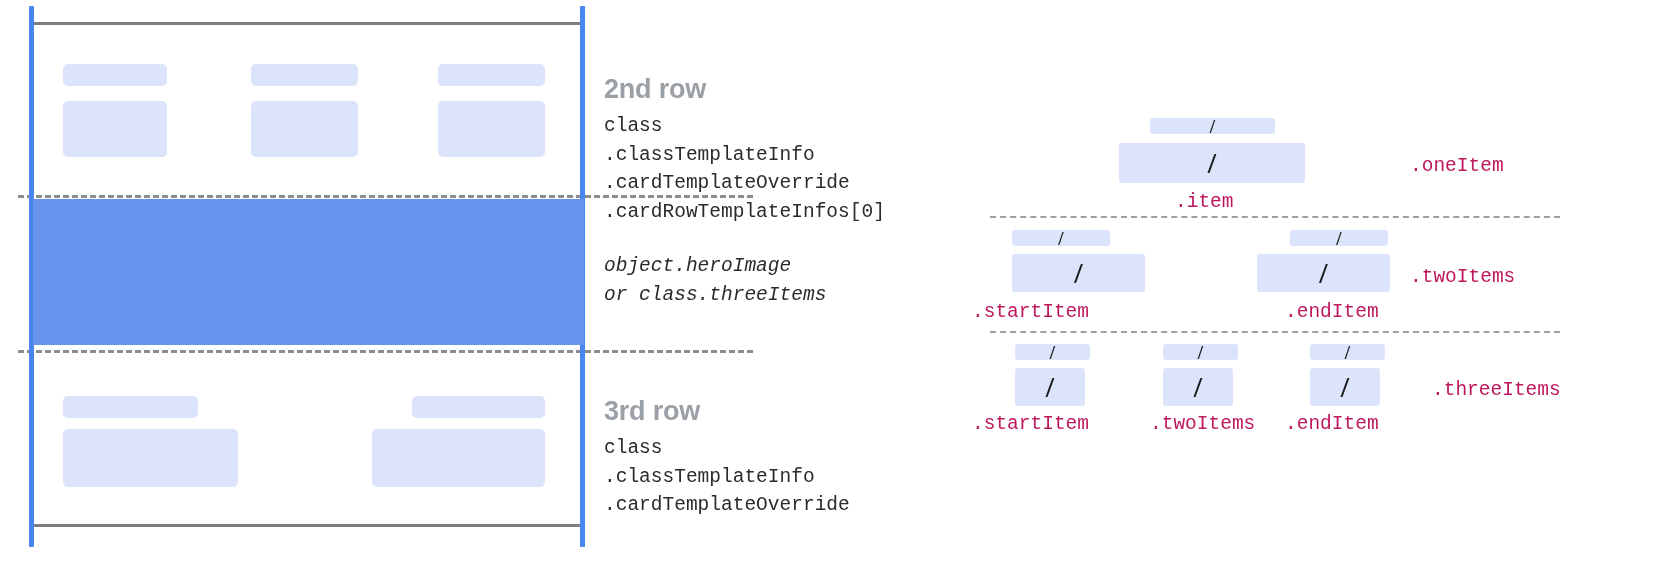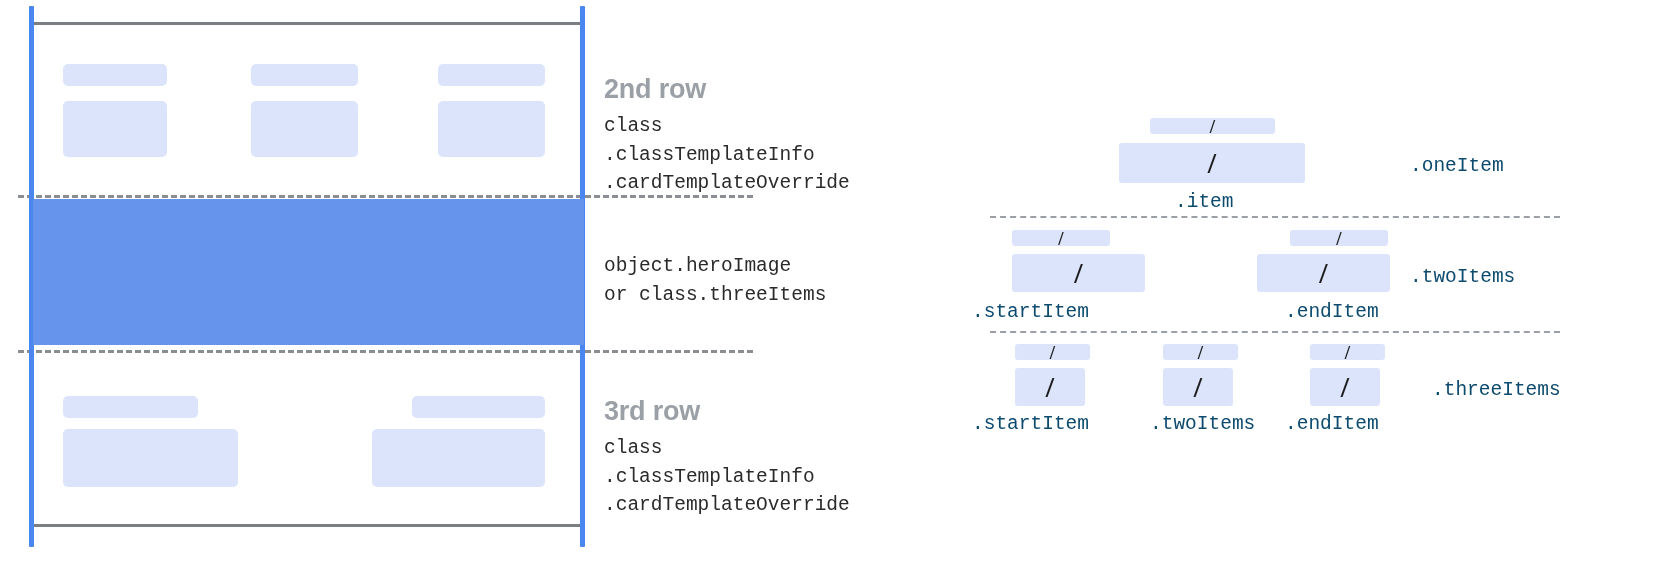--- a/index.html
+++ b/index.html
@@ -79,21 +79,21 @@
   }
   .mono {
     font-family: "Liberation Mono", monospace;
     font-size: 19.5px;
     color: #2b2b2b;
     line-height: 28.5px;
     white-space: pre;
   }
 
   .blk-2ndrow { top: 28px; margin-top: 48px; }
-  .blk-hero   { top: 252px; }
+  .blk-hero   { top: 252px; font-style: italic; }
   .blk-3rdrow { top: 370px; margin-top: 28px; }
   .blk-2ndrow .rowtitle, .blk-3rdrow .rowtitle { margin-bottom: 9px; }
 
   
   .rightpanel { position: absolute; left: 960px; top: 0; width: 716px; height: 584px; }
 
   .rdash {
     position: absolute;
     left: 30px;
     width: 570px;
@@ -120,21 +120,21 @@
     color: #1a1a1a;
     line-height: 1;
   }
   .chip.small .slash { font-size: 19px; }
   .chip.big   .slash { font-size: 30px; }
 
   .rlabel {
     position: absolute;
     font-family: "Liberation Mono", monospace;
     font-size: 19.5px;
-    color: #0c4a6e;
+    color: #be185d;
     white-space: pre;
     line-height: 1;
   }
   .rlabel.side { font-size: 19.5px; }
 </style>
 </head>
 <body>
 
 <div class="stage">
 
@@ -165,20 +165,21 @@
 
     <div class="ph" style="left:412px; top:396px; width:133px; height:22px;"></div>
     <div class="ph" style="left:372px; top:429px; width:173px; height:58px;"></div>
   </div>
 
   <div class="txtcol blk-2ndrow">
     <div class="rowtitle">2nd row</div>
     <div class="mono">class</div>
     <div class="mono">.classTemplateInfo</div>
     <div class="mono">.cardTemplateOverride</div>
+    <div class="mono">.cardRowTemplateInfos[0]</div>
   </div>
 
   <div class="txtcol blk-hero">
     <div class="mono">object.heroImage</div>
     <div class="mono">or class.threeItems</div>
   </div>
 
   <div class="txtcol blk-3rdrow">
     <div class="rowtitle">3rd row</div>
     <div class="mono">class</div>

